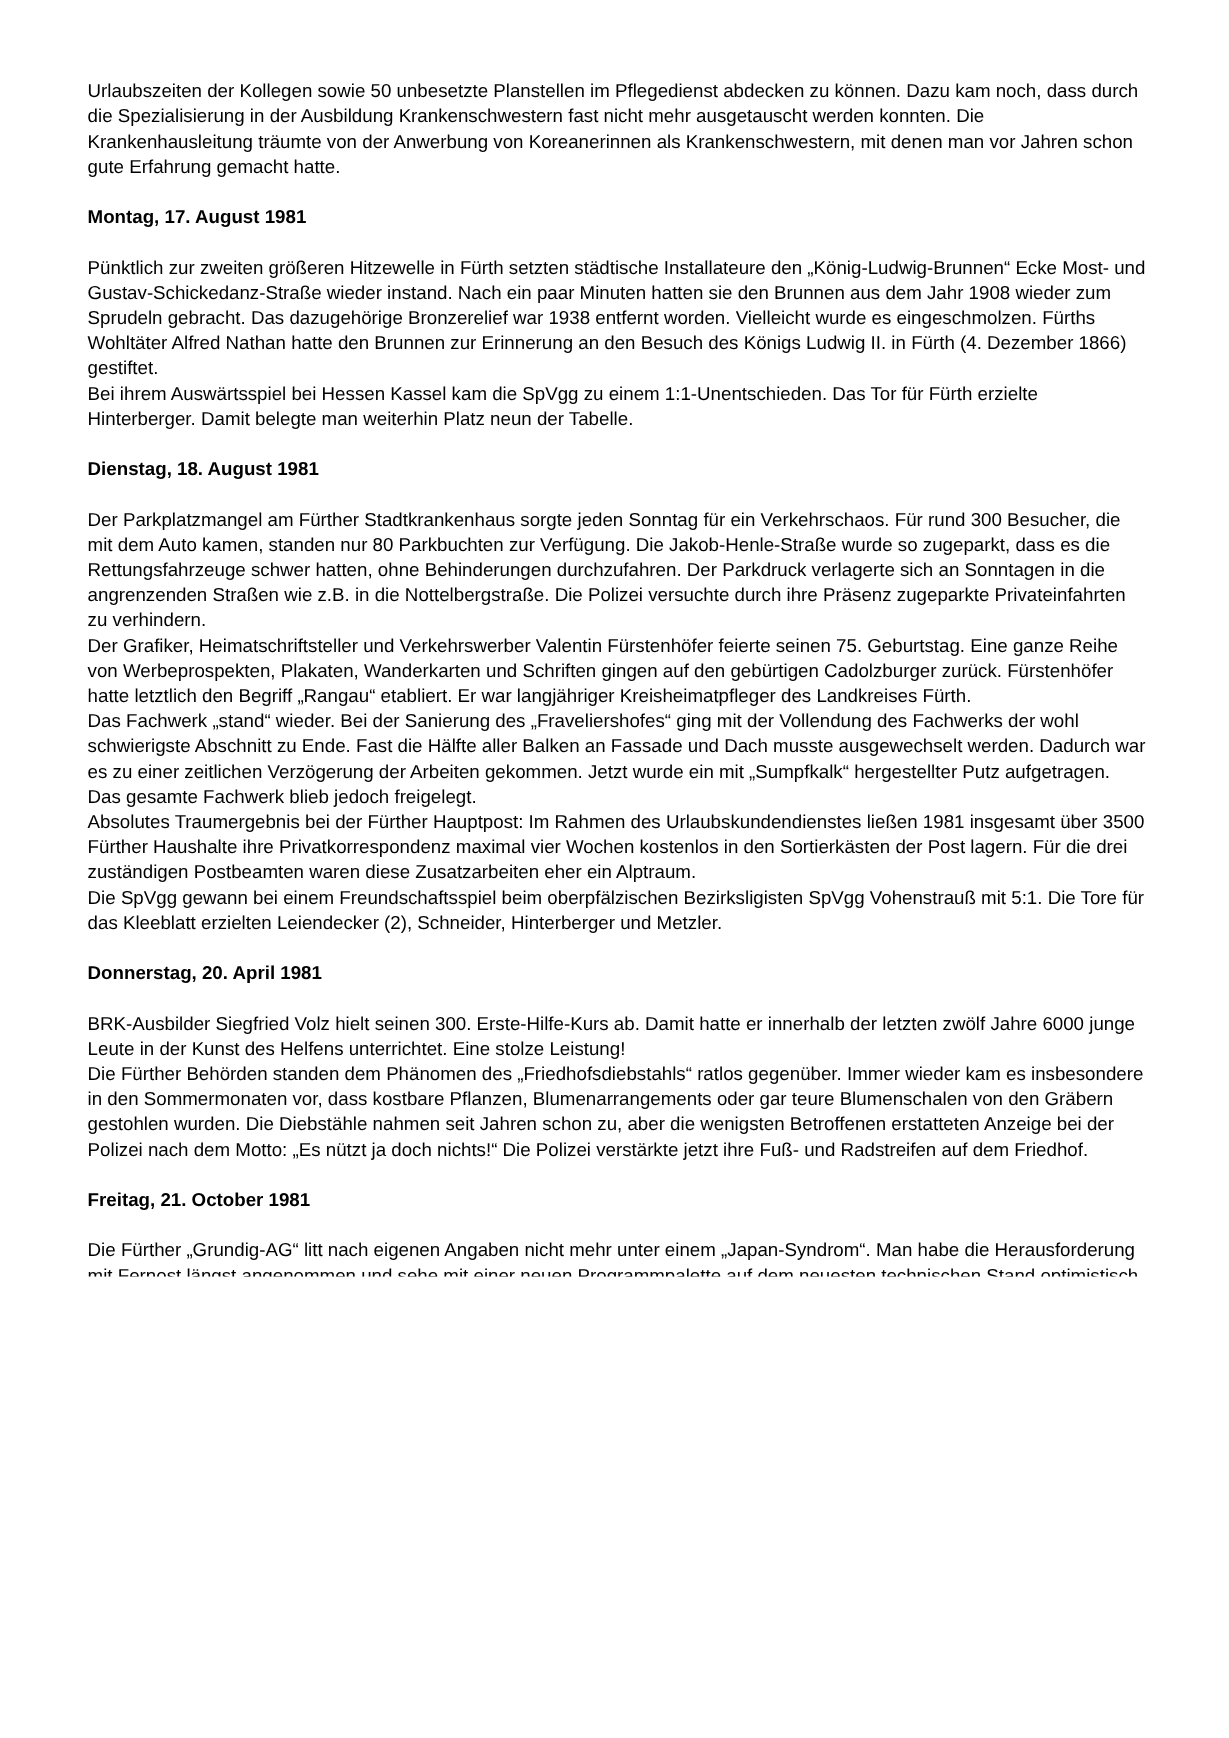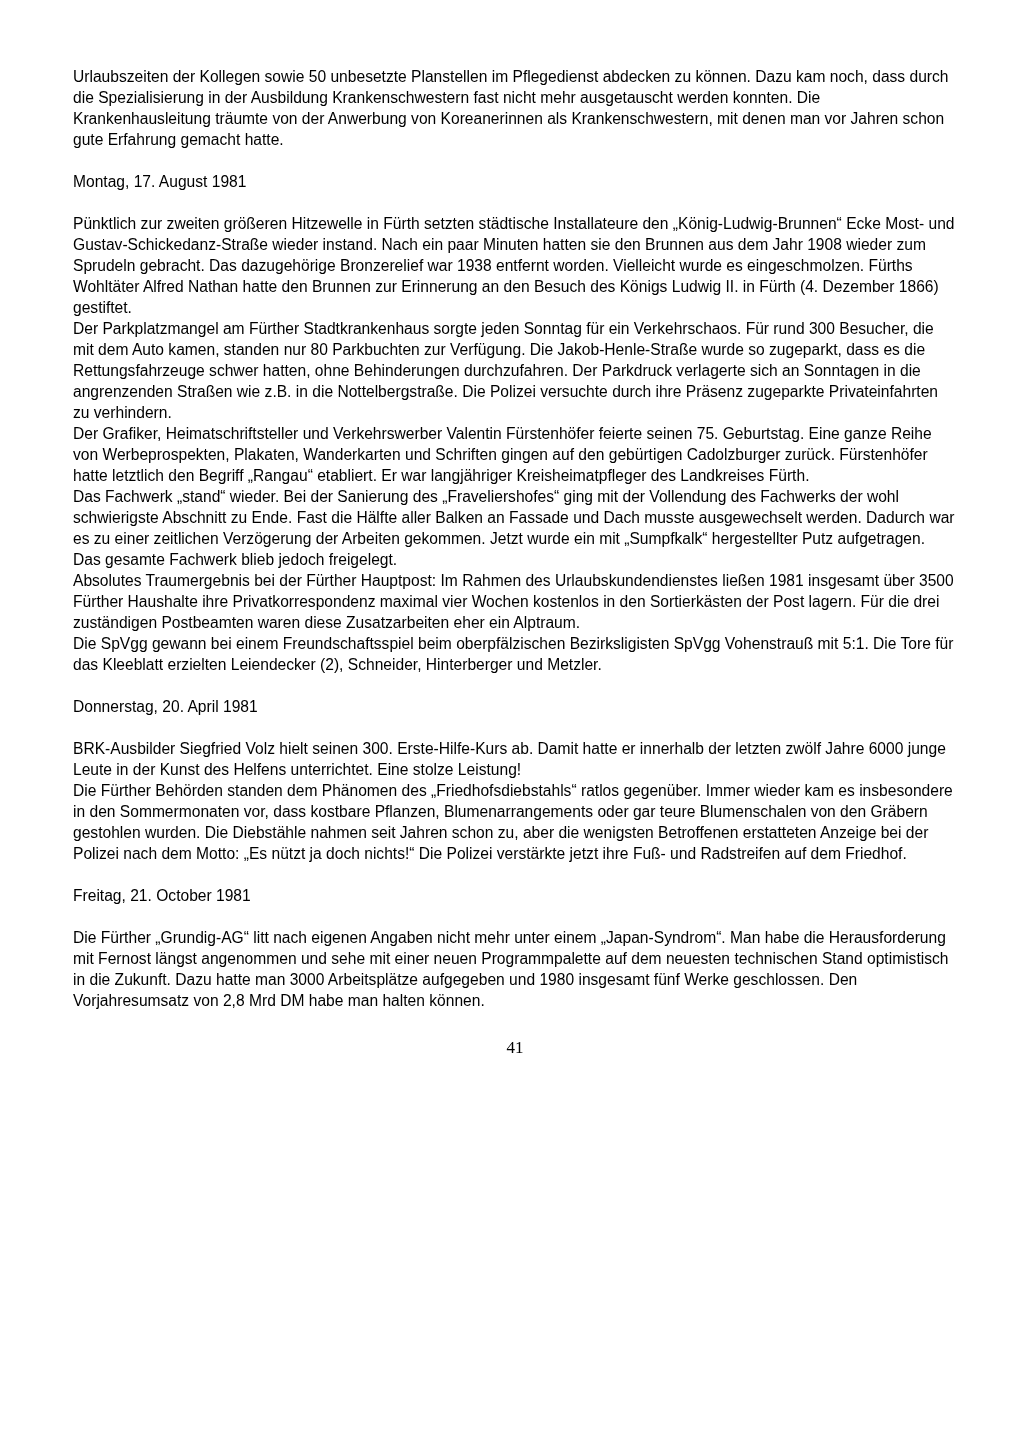--- a/index.html
+++ b/index.html
@@ -25,21 +25,21 @@
     width: 884px;
   }
   .paragraph {
     margin: 0;
     padding: 0;
     text-align: left;
   }
   .section-heading {
     font-size: 15.6px;
     line-height: 21px;
-    font-weight: normal;
+    font-weight: bold;
     margin: 21px 0 21px 0;
     padding: 0;
   }
   .page-footer {
     width: 884px;
     text-align: center;
     margin-top: 26px;
   }
   .page-number {
     font-family: "Liberation Serif", "DejaVu Serif", serif;
@@ -52,22 +52,24 @@
 <body>
 
 <div class="page">
   <main class="content" id="content">
       <section>
         <p class="paragraph">Urlaubszeiten der Kollegen sowie 50 unbesetzte Planstellen im Pflegedienst abdecken zu können. Dazu kam noch, dass durch die Spezialisierung in der Ausbildung Krankenschwestern fast nicht mehr ausgetauscht werden konnten. Die Krankenhausleitung träumte von der Anwerbung von Koreanerinnen als Krankenschwestern, mit denen man vor Jahren schon gute Erfahrung gemacht hatte.</p>
       </section>
       <section>
         <h2 class="section-heading">Montag, 17. August 1981</h2>
         <p class="paragraph">Pünktlich zur zweiten größeren Hitzewelle in Fürth setzten städtische Installateure den „König-Ludwig-Brunnen“ Ecke Most- und Gustav-Schickedanz-Straße wieder instand. Nach ein paar Minuten hatten sie den Brunnen aus dem Jahr 1908 wieder zum Sprudeln gebracht. Das dazugehörige Bronzerelief war 1938 entfernt worden. Vielleicht wurde es eingeschmolzen. Fürths Wohltäter Alfred Nathan hatte den Brunnen zur Erinnerung an den Besuch des Königs Ludwig II. in Fürth (4. Dezember 1866) gestiftet.</p>
+        <p class="paragraph">Bei ihrem Auswärtsspiel bei Hessen Kassel kam die SpVgg zu einem 1:1-Unentschieden. Das Tor für Fürth erzielte Hinterberger. Damit belegte man weiterhin Platz neun der Tabelle.</p>
       </section>
       <section>
+        <h2 class="section-heading">Dienstag, 18. August 1981</h2>
         <p class="paragraph">Der Parkplatzmangel am Fürther Stadtkrankenhaus sorgte jeden Sonntag für ein Verkehrschaos. Für rund 300 Besucher, die mit dem Auto kamen, standen nur 80 Parkbuchten zur Verfügung. Die Jakob-Henle-Straße wurde so zugeparkt, dass es die Rettungsfahrzeuge schwer hatten, ohne Behinderungen durchzufahren. Der Parkdruck verlagerte sich an Sonntagen in die angrenzenden Straßen wie z.B. in die Nottelbergstraße. Die Polizei versuchte durch ihre Präsenz zugeparkte Privateinfahrten zu verhindern.</p>
         <p class="paragraph">Der Grafiker, Heimatschriftsteller und Verkehrswerber Valentin Fürstenhöfer feierte seinen 75. Geburtstag. Eine ganze Reihe von Werbeprospekten, Plakaten, Wanderkarten und Schriften gingen auf den gebürtigen Cadolzburger zurück. Fürstenhöfer hatte letztlich den Begriff „Rangau“ etabliert. Er war langjähriger Kreisheimatpfleger des Landkreises Fürth.</p>
       </section>
       <section>
         <p class="paragraph">Das Fachwerk „stand“ wieder. Bei der Sanierung des „Fraveliershofes“ ging mit der Vollendung des Fachwerks der wohl schwierigste Abschnitt zu Ende. Fast die Hälfte aller Balken an Fassade und Dach musste ausgewechselt werden. Dadurch war es zu einer zeitlichen Verzögerung der Arbeiten gekommen. Jetzt wurde ein mit „Sumpfkalk“ hergestellter Putz aufgetragen. Das gesamte Fachwerk blieb jedoch freigelegt.</p>
         <p class="paragraph">Absolutes Traumergebnis bei der Fürther Hauptpost: Im Rahmen des Urlaubskundendienstes ließen 1981 insgesamt über 3500 Fürther Haushalte ihre Privatkorrespondenz maximal vier Wochen kostenlos in den Sortierkästen der Post lagern. Für die drei zuständigen Postbeamten waren diese Zusatzarbeiten eher ein Alptraum.</p>
         <p class="paragraph">Die SpVgg gewann bei einem Freundschaftsspiel beim oberpfälzischen Bezirksligisten SpVgg Vohenstrauß mit 5:1. Die Tore für das Kleeblatt erzielten Leiendecker (2), Schneider, Hinterberger und Metzler.</p>
       </section>
       <section>
         <h2 class="section-heading">Donnerstag, 20. April 1981</h2>

